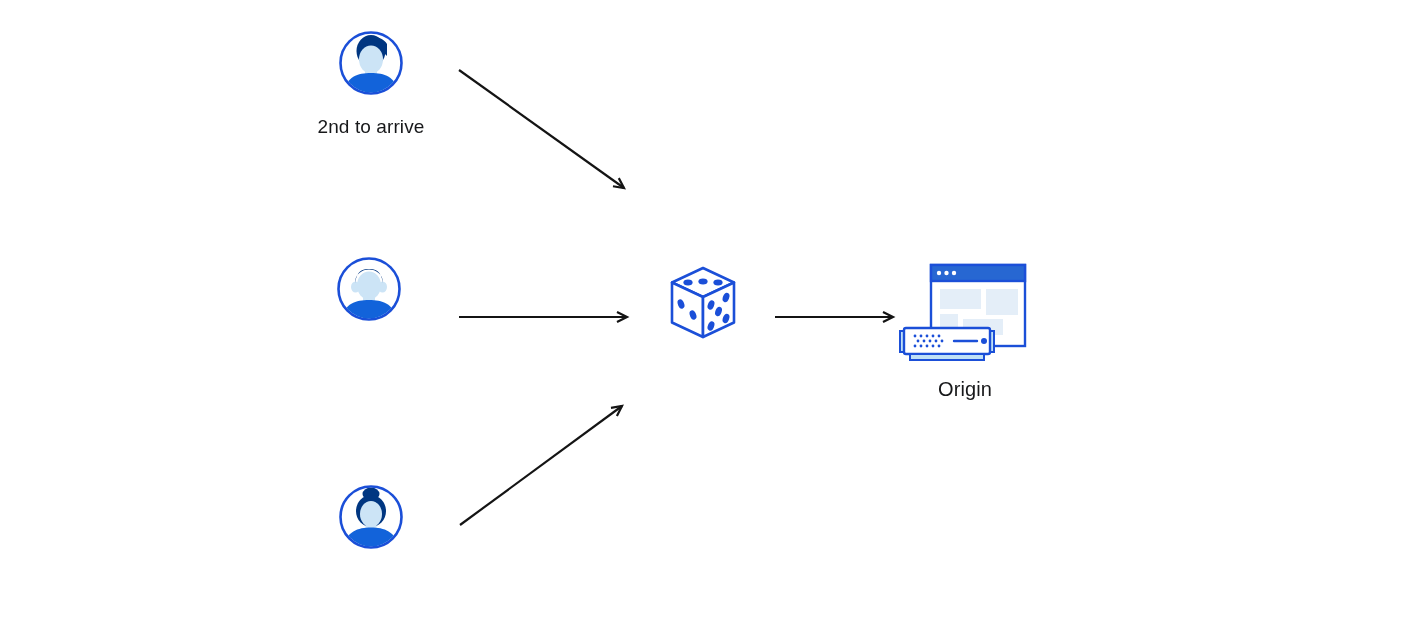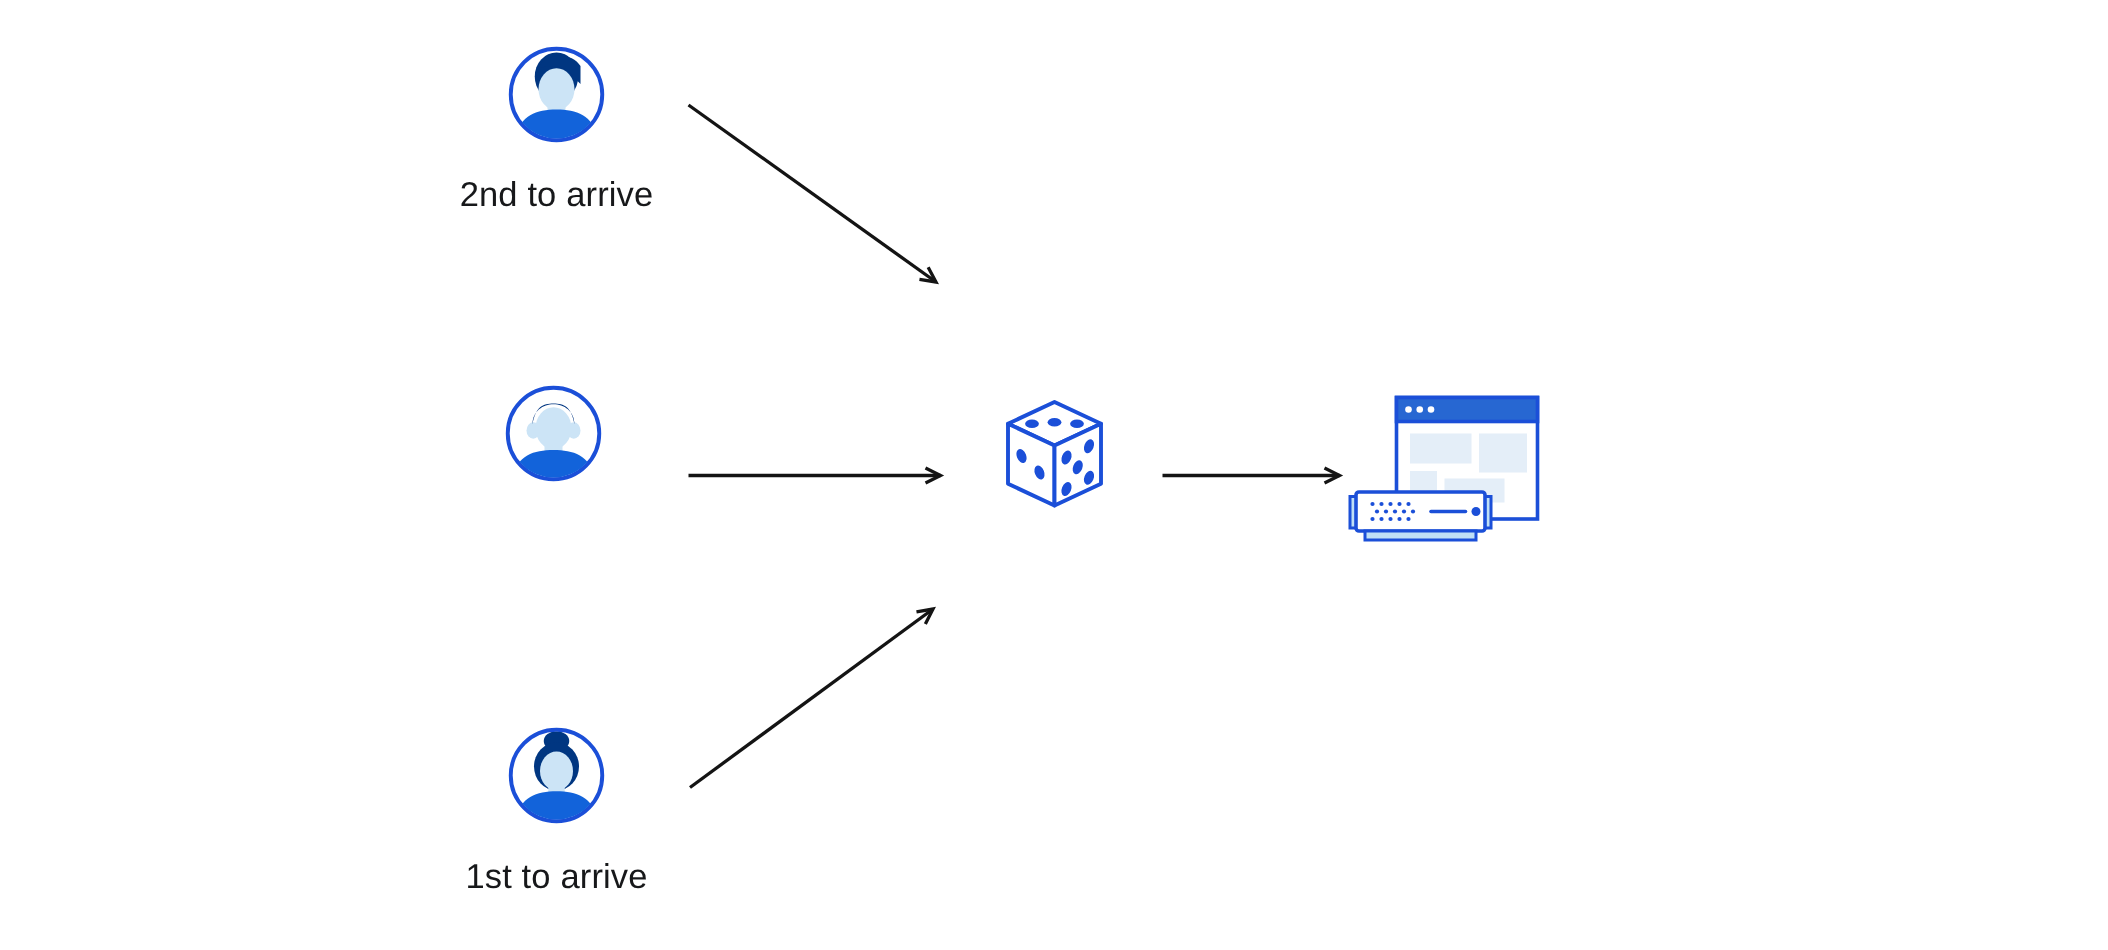--- a/index.html
+++ b/index.html
@@ -15,21 +15,21 @@
     position: relative;
     width: 1405px;
     height: 633px;
   }
   .abs { position: absolute; }
 
   .node-label {
     position: absolute;
     width: 160px;
     text-align: center;
-    font-size: 23px;
+    font-size: 19px;
     color: var(--label-text, #17181a);
     letter-spacing: 0.1px;
   }
 
   
   .av-ring  { fill: #ffffff; stroke: var(--primary-blue, #1b4fd8); stroke-width: 2.6; }
   .hair     { fill: var(--dark-navy-hair, #003681); }
   .face     { fill: var(--face-light-blue, #cce4f6); }
   .shirt    { fill: var(--shirt-blue, #1263da); }
 
@@ -124,21 +124,20 @@
       <circle class="av-ring" cx="33" cy="33" r="30.5"></circle>
       <g clip-path="url(#clipC)">
         <ellipse class="hair" cx="33" cy="10" rx="8.5" ry="6.5"></ellipse>
         <ellipse class="hair" cx="33" cy="27" rx="15" ry="16"></ellipse>
         <ellipse class="face" cx="33" cy="30" rx="11" ry="13"></ellipse>
         <rect class="face" x="27.5" y="37" width="11" height="10"></rect>
         <path class="shirt" d="M5,66 C7,48 19,43.5 33,43.5 C47,43.5 59,48 61,66 Z"></path>
       </g>
     </svg>
   </div>
-  <div class="node-label" style="left:291px;top:571px">1st to arrive</div>
 
   <div class="abs" style="left:667px;top:265px">
     <svg width="72" height="76" viewBox="0 0 72 76">
       <path class="dice-face" d="M36,3 L67,17.5 L36,32 L5,17.5 Z"></path>
       <path class="dice-face" d="M5,17.5 L36,32 L36,72 L5,57.5 Z"></path>
       <path class="dice-face" d="M67,17.5 L36,32 L36,72 L67,57.5 Z"></path>
 
       <ellipse class="dice-dot" cx="21" cy="17.5" rx="4.6" ry="2.9"></ellipse>
       <ellipse class="dice-dot" cx="36" cy="16.5" rx="4.6" ry="2.9"></ellipse>
       <ellipse class="dice-dot" cx="51" cy="17.5" rx="4.6" ry="2.9"></ellipse>
@@ -185,14 +184,15 @@
           <circle class="srv-dot" cx="23" cy="84" r="1.4"></circle>
           <circle class="srv-dot" cx="29" cy="84" r="1.4"></circle>
           <circle class="srv-dot" cx="35" cy="84" r="1.4"></circle>
           <circle class="srv-dot" cx="41" cy="84" r="1.4"></circle>
       </g>
       <line class="srv-line" x1="56" y1="79" x2="79" y2="79"></line>
       <circle class="srv-dot" cx="86" cy="79" r="3"></circle>
       <rect class="srv-trim" x="12" y="92" width="74" height="6"></rect>
     </svg>
   </div>
+  <div class="node-label" style="left:885px;top:378px;font-size:20px">Origin</div>
 
 </div>
 
 </body></html>

